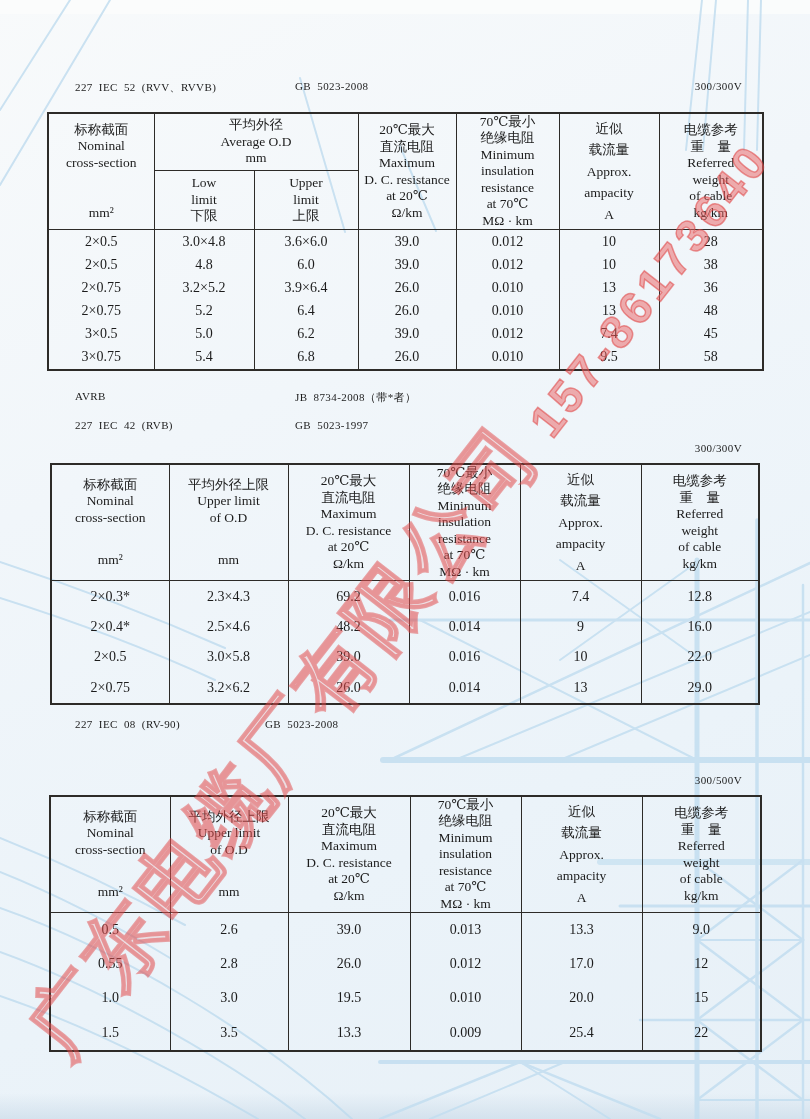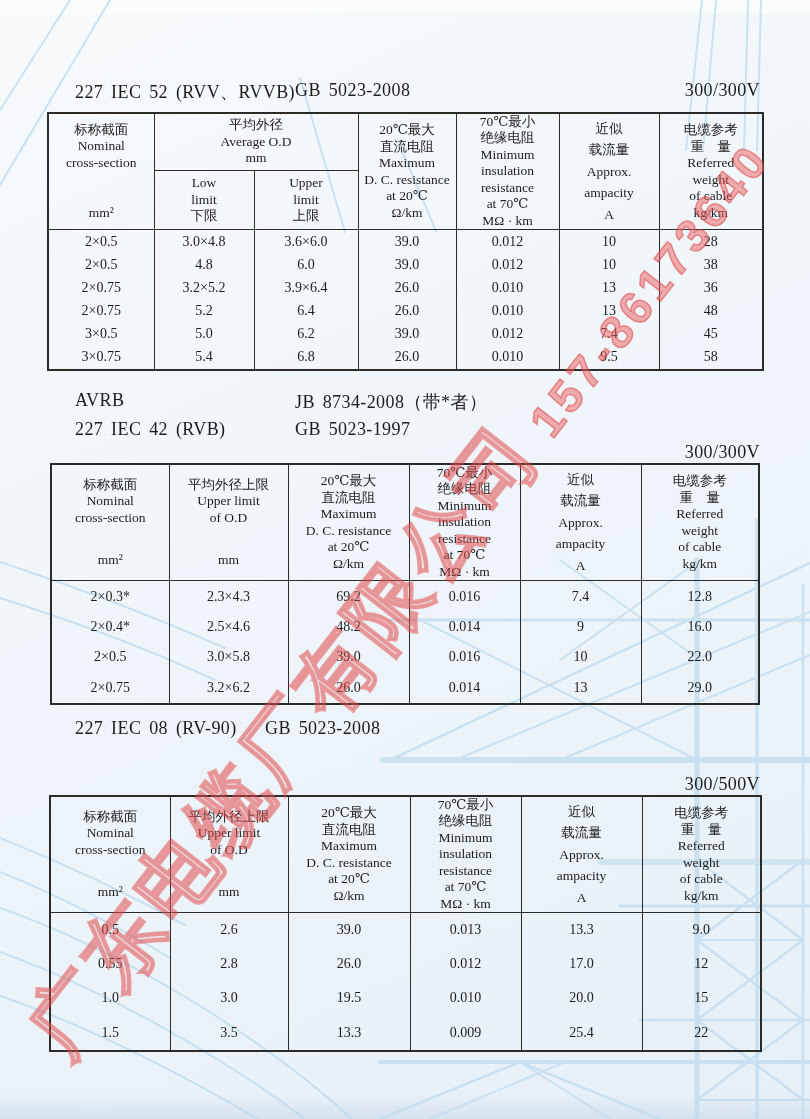--- a/index.html
+++ b/index.html
@@ -7,24 +7,24 @@
     position:relative;width:810px;height:1119px;overflow:hidden;
     background:linear-gradient(155deg,#f8fafb 0%,#f1f6fa 35%,#ebf3f9 70%,#e7f0f7 100%);
     font-family:"Liberation Serif","DejaVu Serif",serif;
     color:#1c1c1c;
   }
   .page::before{content:"";position:absolute;left:0;top:0;width:810px;height:14px;background:#fbfcfd;opacity:.8;}
   .page::after{content:"";position:absolute;left:0;bottom:0;width:810px;height:26px;
     background:linear-gradient(180deg,rgba(214,228,239,0),rgba(205,221,234,.75));}
   .bg{position:absolute;left:0;top:0;z-index:1;}
   
-  .hline{position:absolute;left:47px;width:715px;height:22px;z-index:4;font-size:18px;letter-spacing:.4px;word-spacing:3px;white-space:nowrap;}
+  .hline{position:absolute;left:47px;width:715px;height:22px;z-index:4;font-size:11px;letter-spacing:.4px;word-spacing:3px;white-space:nowrap;}
   .hline .tl{position:absolute;left:28px;top:0;}
   .hline .tr{position:absolute;left:248px;top:0;}
-  .hline .volt{position:absolute;right:2px;top:0;}
+  .hline .volt{position:absolute;right:20px;top:0;}
   
   table{position:absolute;z-index:4;border-collapse:collapse;table-layout:fixed;
         border:2.4px solid #2d2b28;background:transparent;}
   th,td{padding:0;margin:0;}
   th{border:1.5px solid #2d2b28;font-weight:normal;vertical-align:middle;}
   td{border-left:1.5px solid #2d2b28;border-right:1.5px solid #2d2b28;border-top:none;border-bottom:none;
      text-align:center;font-size:14px;vertical-align:middle;}
   .hc{display:flex;flex-direction:column;justify-content:center;align-items:center;
       line-height:1.22;font-size:13.5px;text-align:center;}
   .hc span{display:block;}

